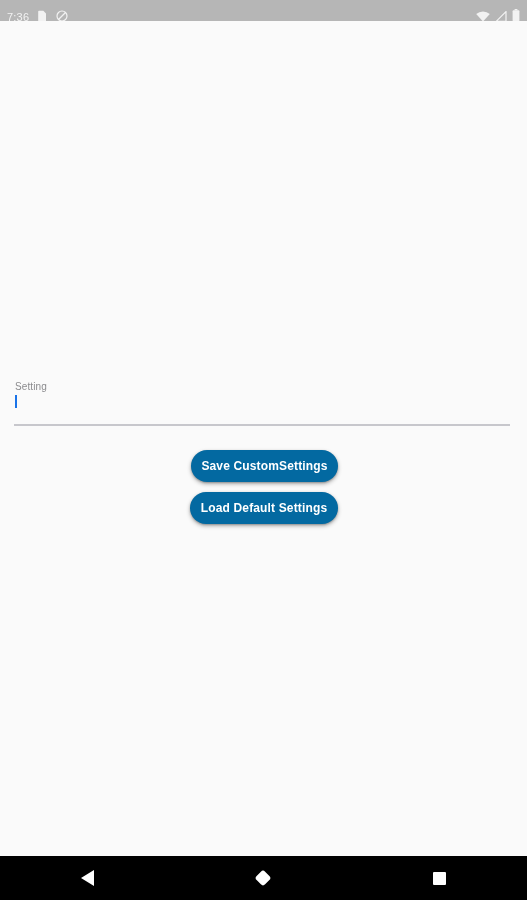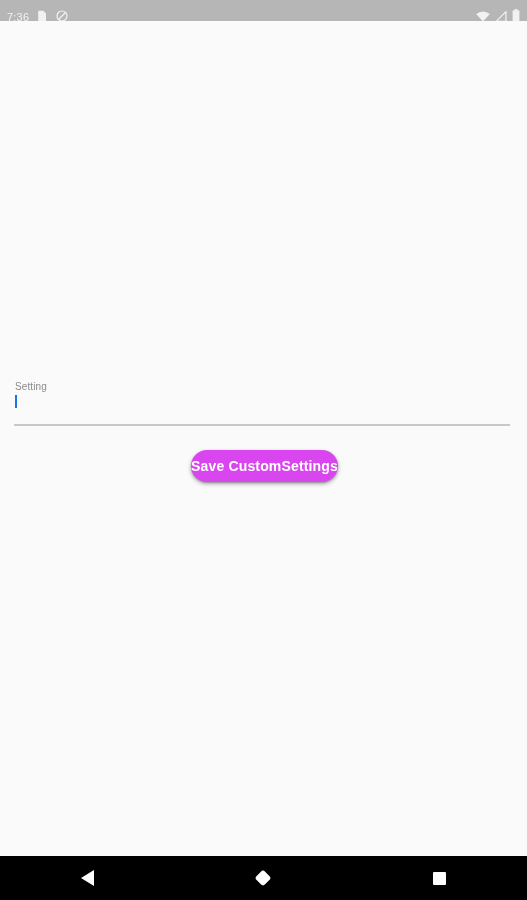--- a/index.html
+++ b/index.html
@@ -99,23 +99,23 @@
     width: 496px;
     height: 2px;
     background: #c7c7cc;
   }
 
   
   .btn {
     position: absolute;
     border: 0;
     border-radius: 18px;
-    background: #d946ef;
+    background: #0369a1;
     color: #ffffff;
-    font-size: 14px;
+    font-size: 12px;
     font-weight: bold;
     letter-spacing: 0.15px;
     cursor: pointer;
     box-shadow: 0 2px 4px rgba(0,0,0,0.30), 0 1px 2px rgba(0,0,0,0.22);
     font-family: "Liberation Sans", sans-serif;
     white-space: nowrap;
     padding: 0;
   }
   .btn-save {
     left: 191px;
@@ -213,20 +213,21 @@
     <div class="field-wrap">
       <div class="field-label">Setting</div>
       <div class="field-input-row">
         <span class="field-caret"></span>
         <span class="field-value"></span>
       </div>
     </div>
     <div class="field-underline"></div>
 
     <button class="btn btn-save">Save CustomSettings</button>
+    <button class="btn btn-load">Load Default Settings</button>
 
   </div>
 
   <div class="nav-bar">
     <div class="nav-btn">
       <span class="nav-back"></span>
     </div>
     <div class="nav-btn">
       <span class="nav-home"></span>
     </div>

